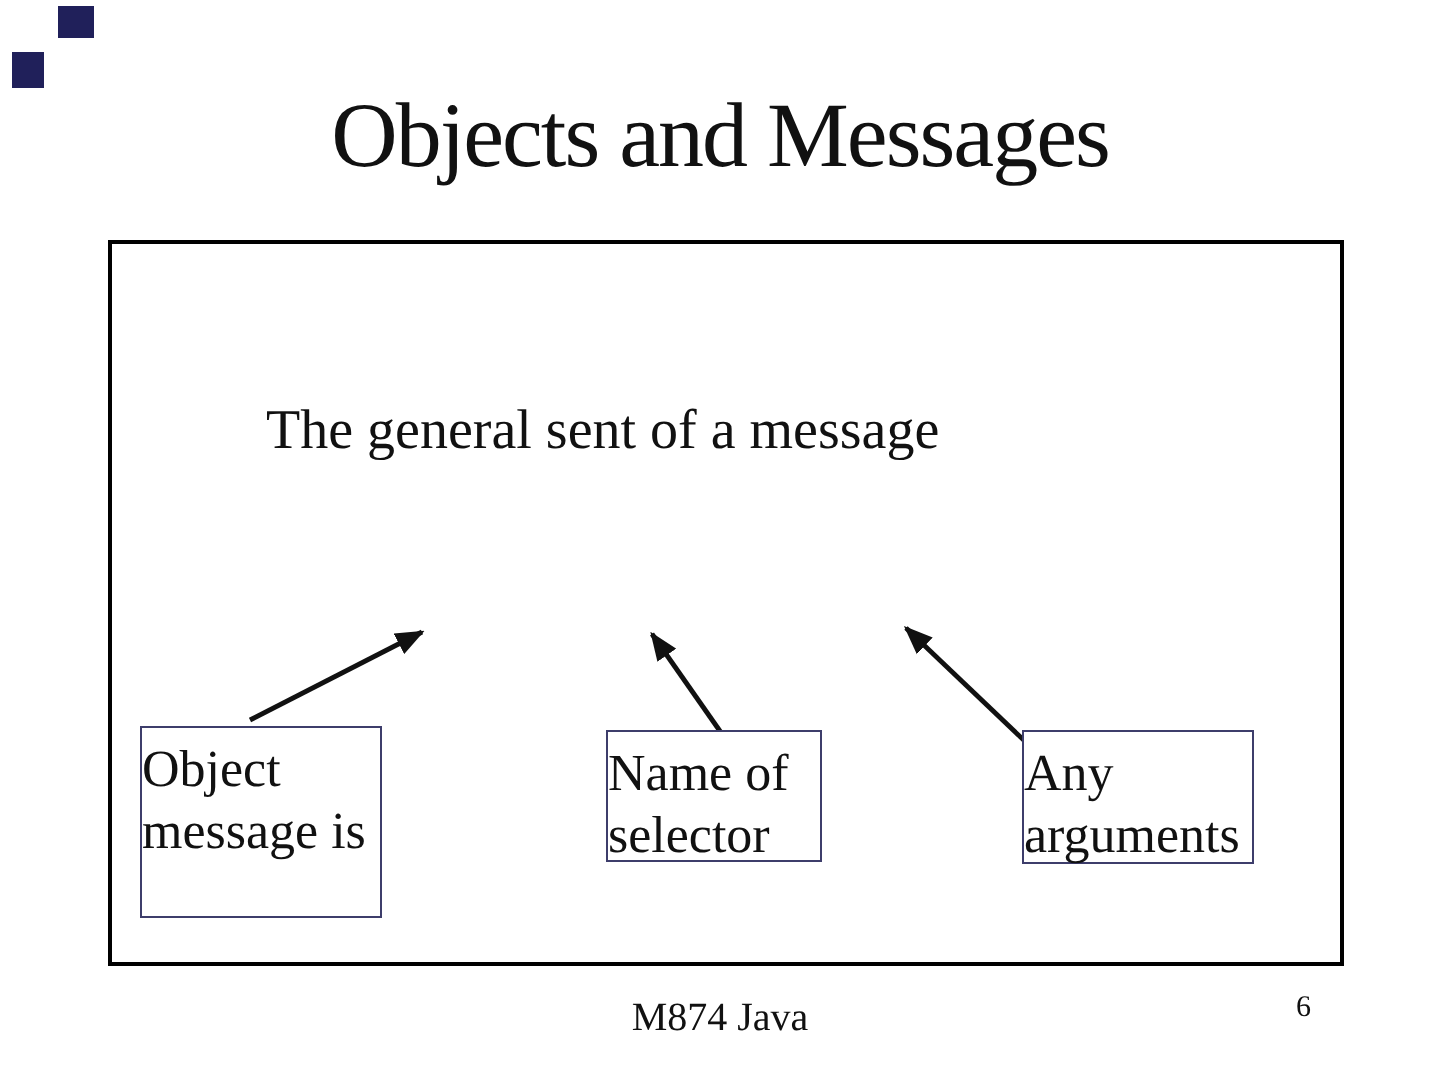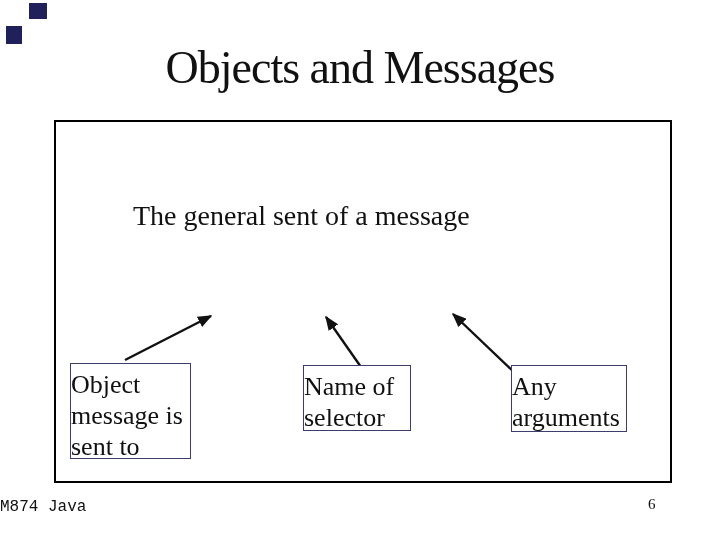--- a/index.html
+++ b/index.html
@@ -25,21 +25,21 @@
   .code    { left:125px; top:285px; font-size:24px; line-height:1; white-space:nowrap; }
   .callout {
     border:1.5px solid var(--callout-border,#3d3d6b); box-sizing:border-box;
     font-size:26px; line-height:31px; padding:5px 0; background:#fff;
   }
   .callout.c1 { left:70px;  top:363px; width:121px; height:96px; }
   .callout.c2 { left:303px; top:365px; width:108px; height:66px; }
   .callout.c3 { left:511px; top:365px; width:116px; height:67px; }
   .arrows { left:0; top:0; width:720px; height:540px; pointer-events:none; }
   .arrows line { stroke:var(--arrow,#111); stroke-width:2.4; }
-  .footer  { left:0; right:0; top:498px; font-size:16px;font-family:Liberation Mono, monospace; }
+  .footer  { left:0; right:0; top:498px; text-align:center; font-size:20px; }
   .pagenum { left:648px; top:496px; font-size:15px; }
 </style>
 </head>
 <body>
 
 <div class="slide">
 
   <div class="corner-sq one"></div>
   <div class="corner-sq two"></div>
 
@@ -63,21 +63,20 @@
       <line x1="361" y1="367" x2="326" y2="317" marker-end="url(#ah)"></line>
     </g>
     <g>
       <line x1="516" y1="374" x2="453" y2="314" marker-end="url(#ah)"></line>
     </g>
   </svg>
 
   <div class="abs callout c1">
     <div>Object</div>
     <div>message is</div>
-    <div>sent to</div>
   </div>
 
   <div class="abs callout c2">
     <div>Name of</div>
     <div>selector</div>
   </div>
 
   <div class="abs callout c3">
     <div>Any</div>
     <div>arguments</div>

